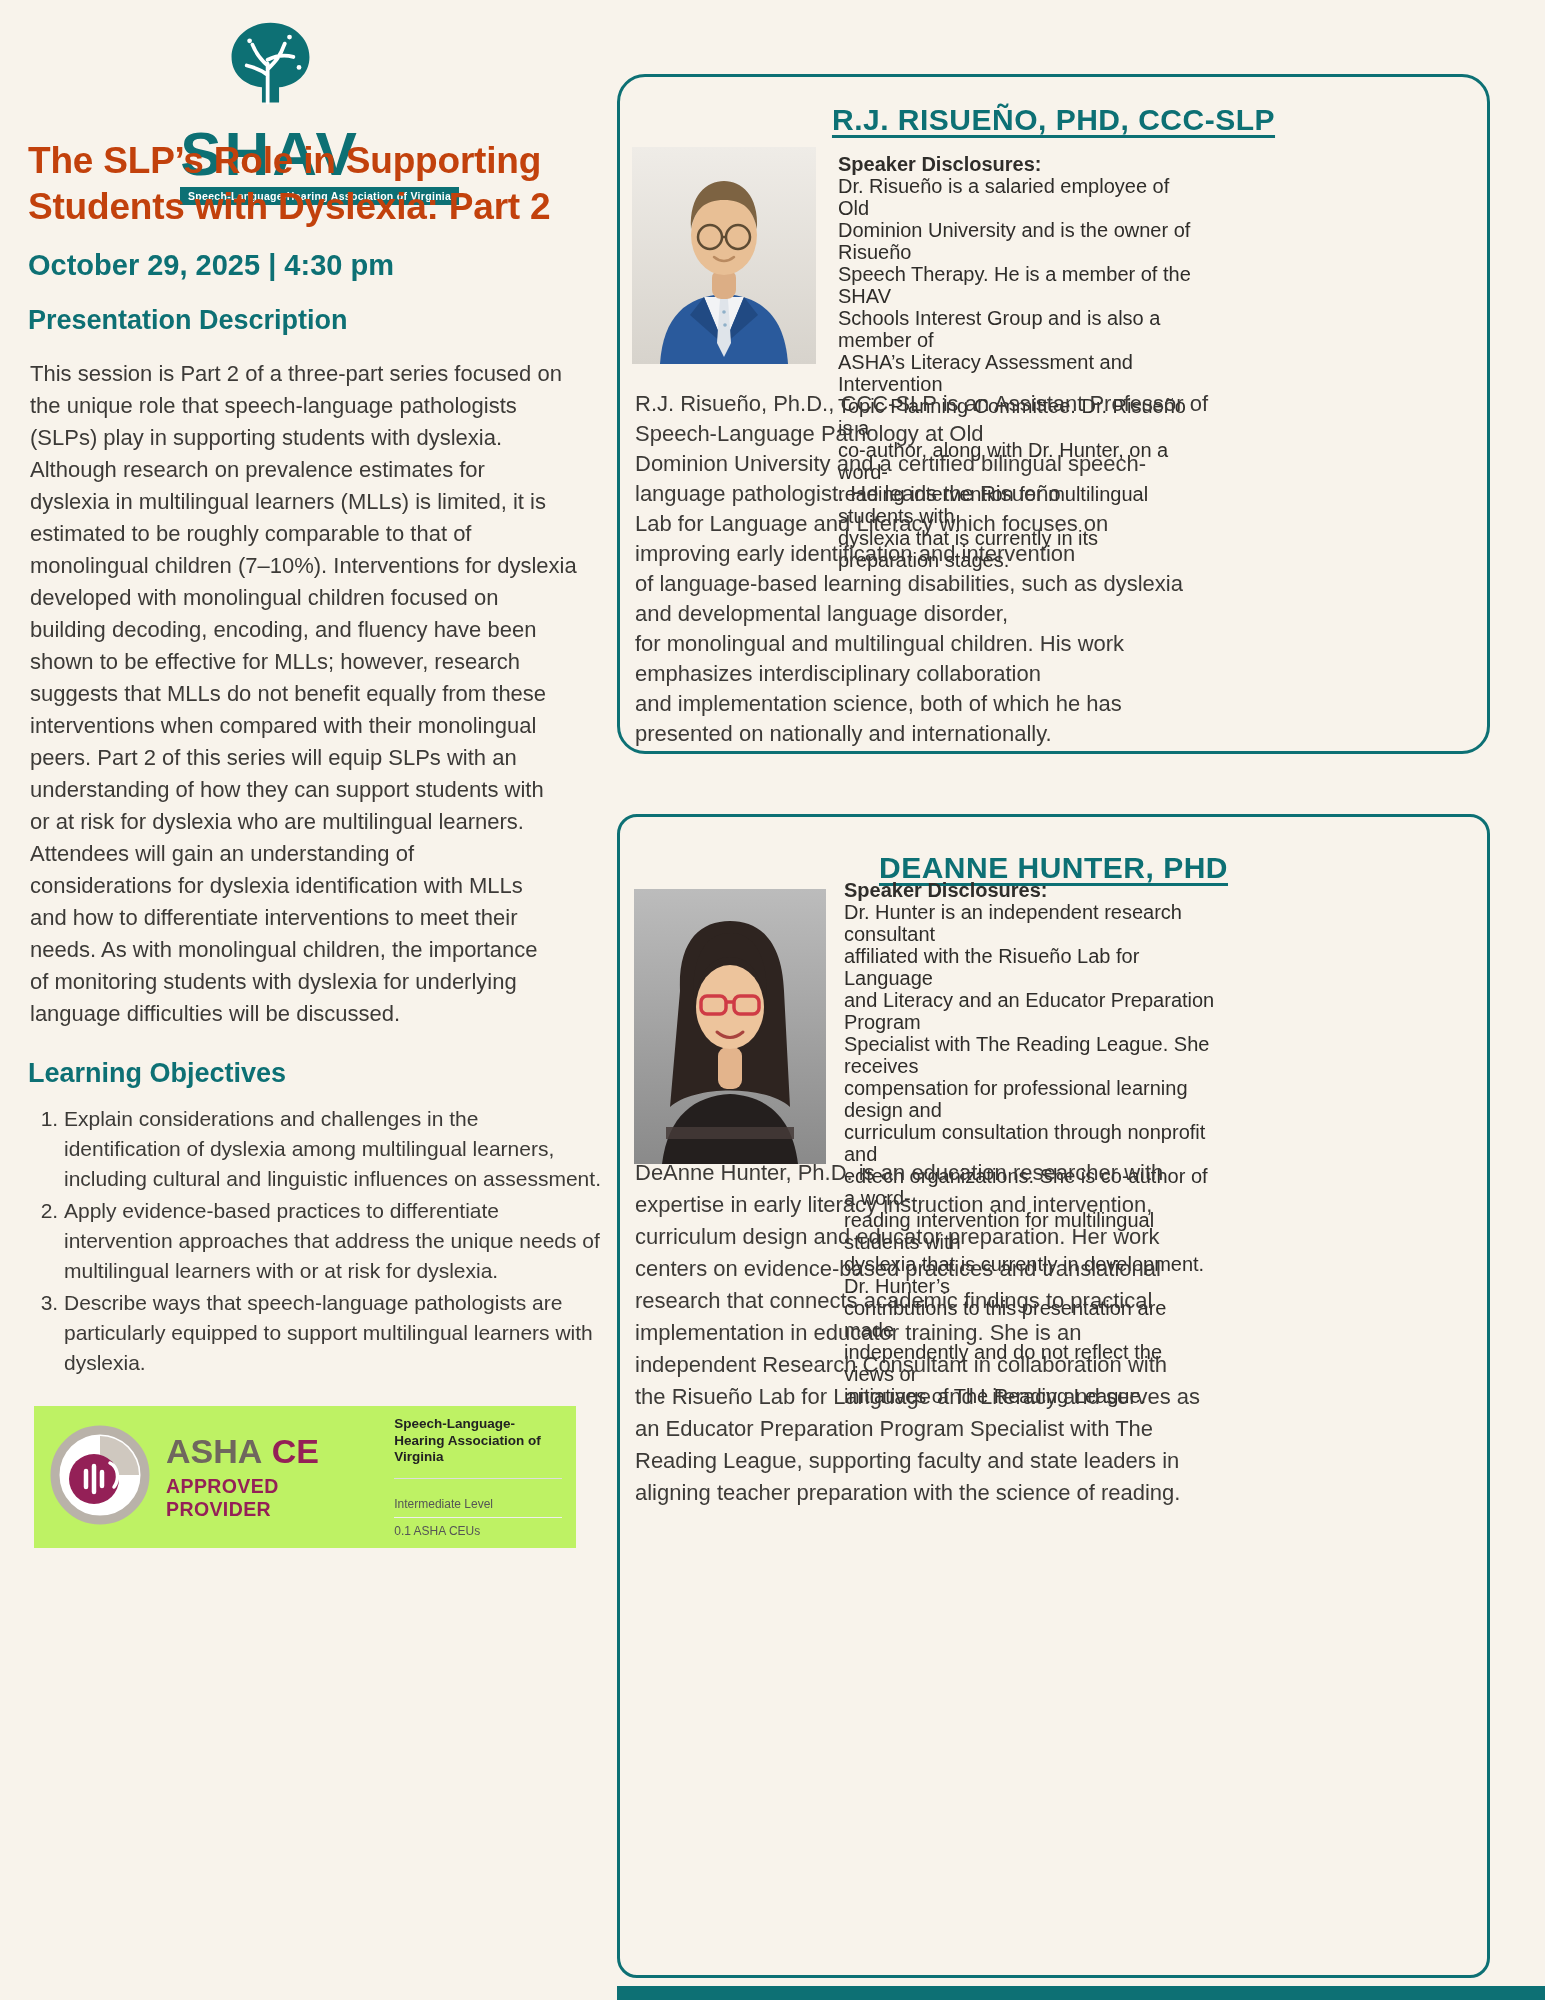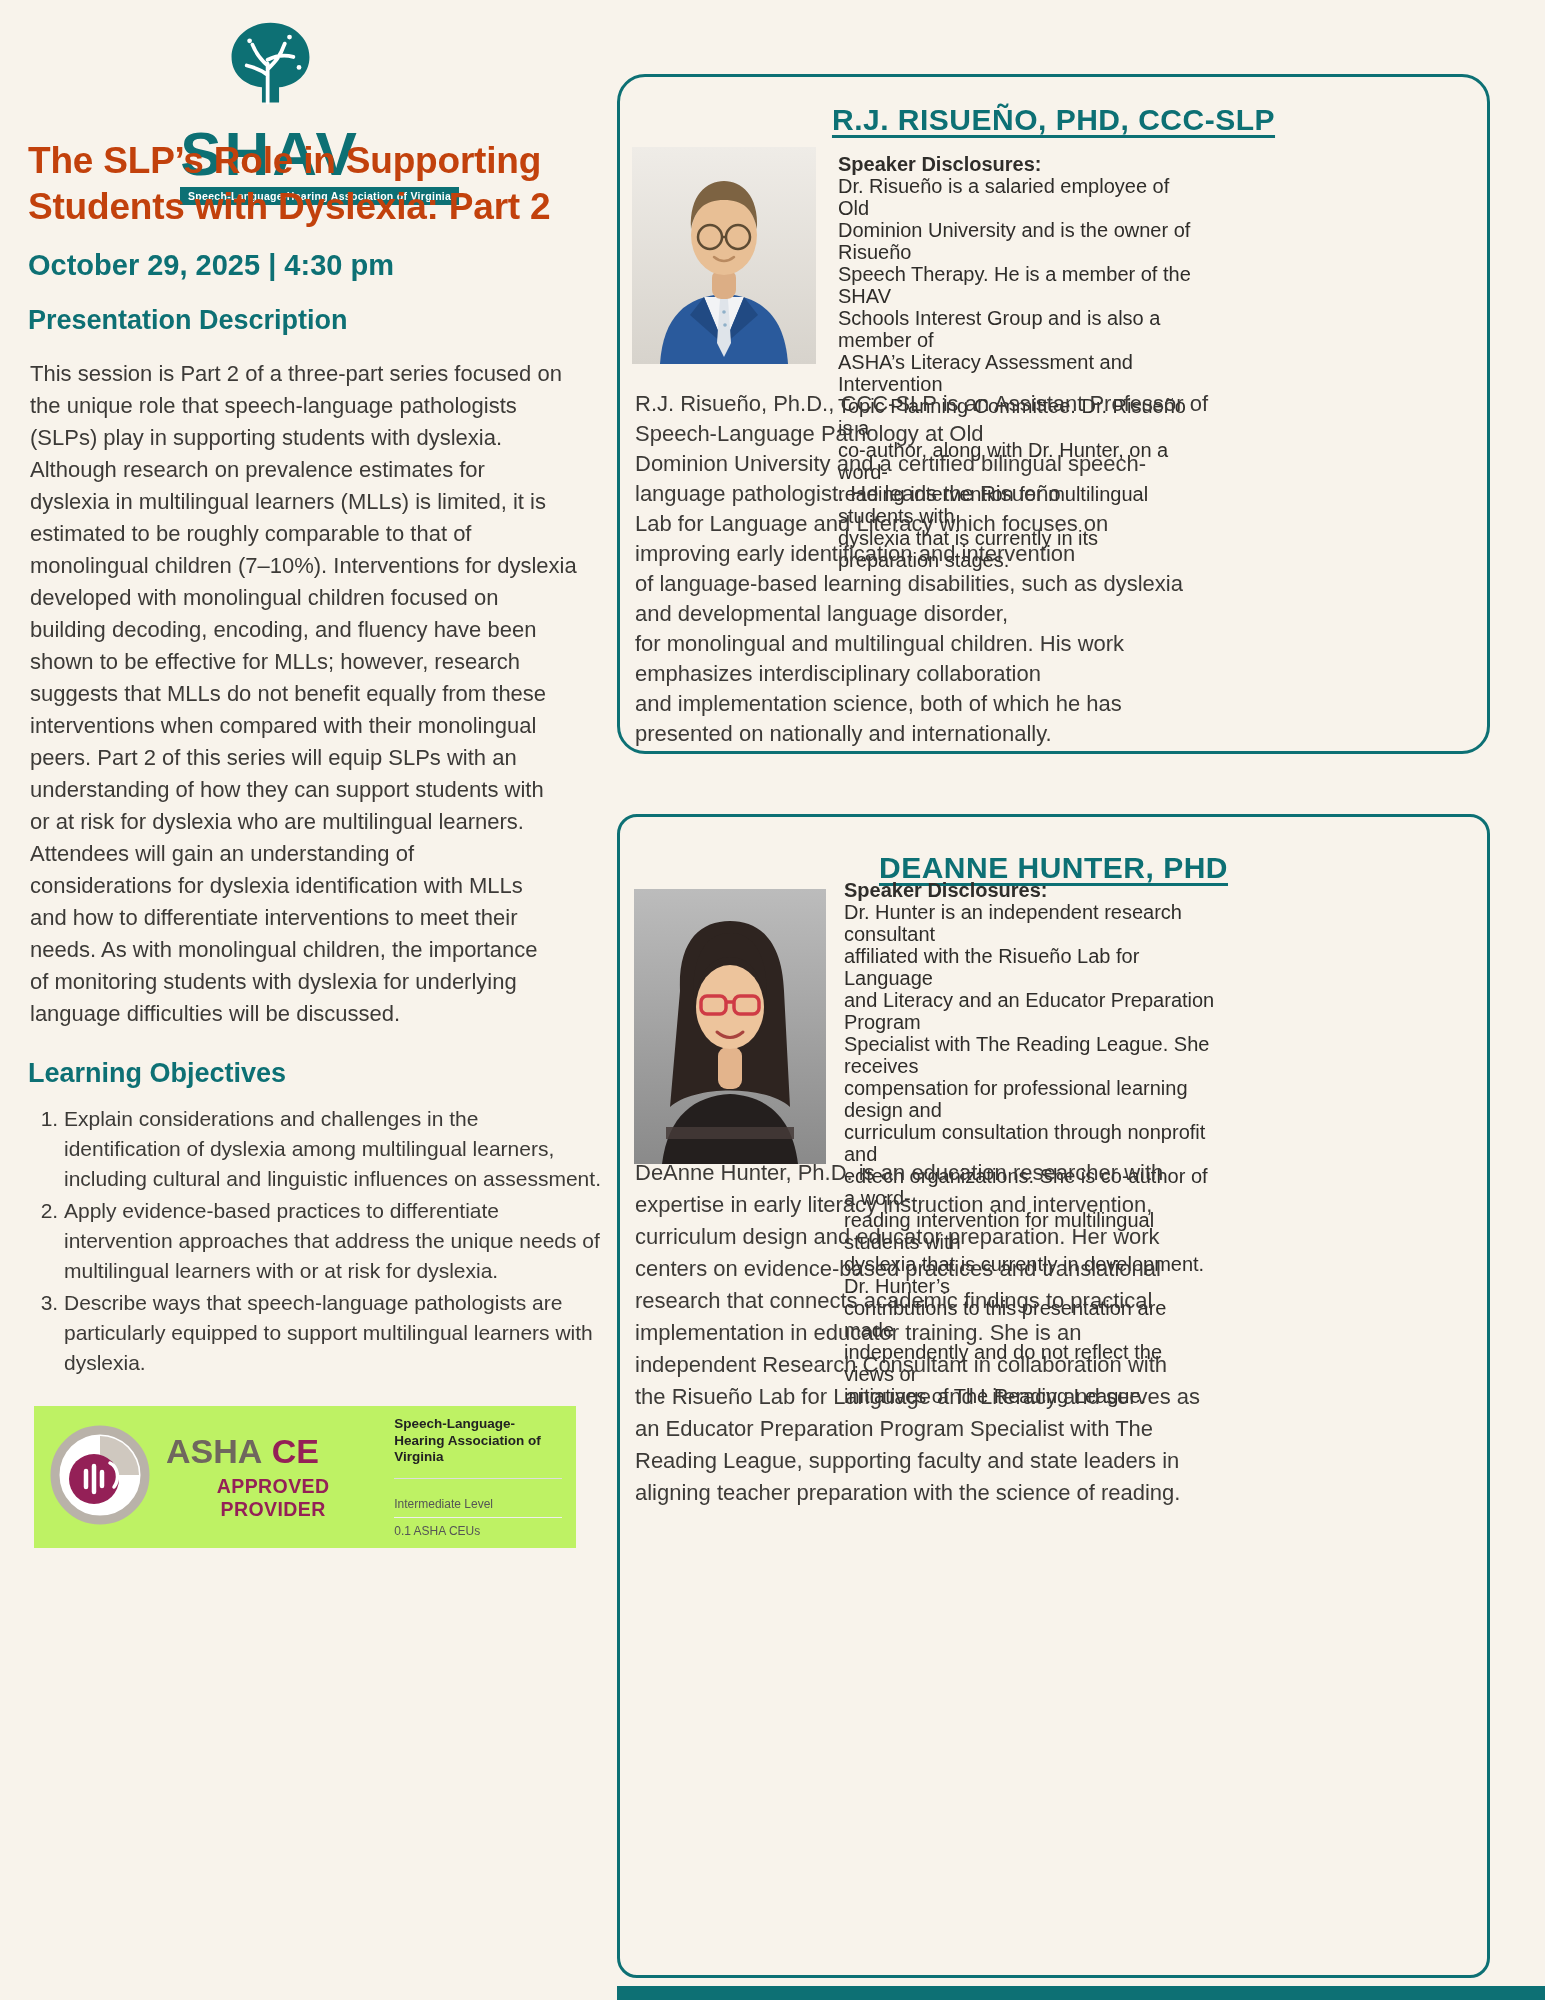--- a/index.html
+++ b/index.html
@@ -29,21 +29,21 @@
   .obj-heading { left:28px; top:1058px; }
   .obj-list { left:36px; top:1104px; width:565px; font-size:21px; line-height:30px; list-style:decimal; padding-left:28px; }
   .obj-list li { margin-bottom:2px; }
 
   
   .asha-card { left:34px; top:1406px; width:542px; height:142px; background:#bef264; display:flex; align-items:center; padding:10px 14px; gap:14px; }
   .asha-brand { display:flex; flex-direction:column; justify-content:center; }
   .asha-brand-top { font-size:34px; line-height:1.1; }
   .asha-word { color:#6F675E; font-weight:700; }
   .ce-word { color:#942057; font-weight:700; }
-  .asha-brand-bottom { font-size:19.5px; font-weight:700; color:#942057; letter-spacing:0.4px; margin-top:4px;text-align:center; }
+  .asha-brand-bottom { font-size:19.5px; font-weight:700; color:#942057; letter-spacing:0.4px; margin-top:4px; }
   .asha-info { margin-left:auto; width:175px; font-size:12px; color:#555; }
   .asha-org { font-size:13.5px; font-weight:700; color:#222; line-height:1.25; margin-bottom:12px; }
   .asha-level { border-top:1px solid #ddd; padding-top:18px; margin-bottom:6px; }
   .asha-ceus { border-top:1px solid #eee; padding-top:6px; }
 
   
   .speaker-box { position:absolute; left:617px; width:873px; border:3px solid #0D7074; border-radius:20px; }
   .box-rj { top:74px; height:680px;border-radius:28px; }
   .box-dh { top:814px; height:1164px; }
   .speaker-name {

